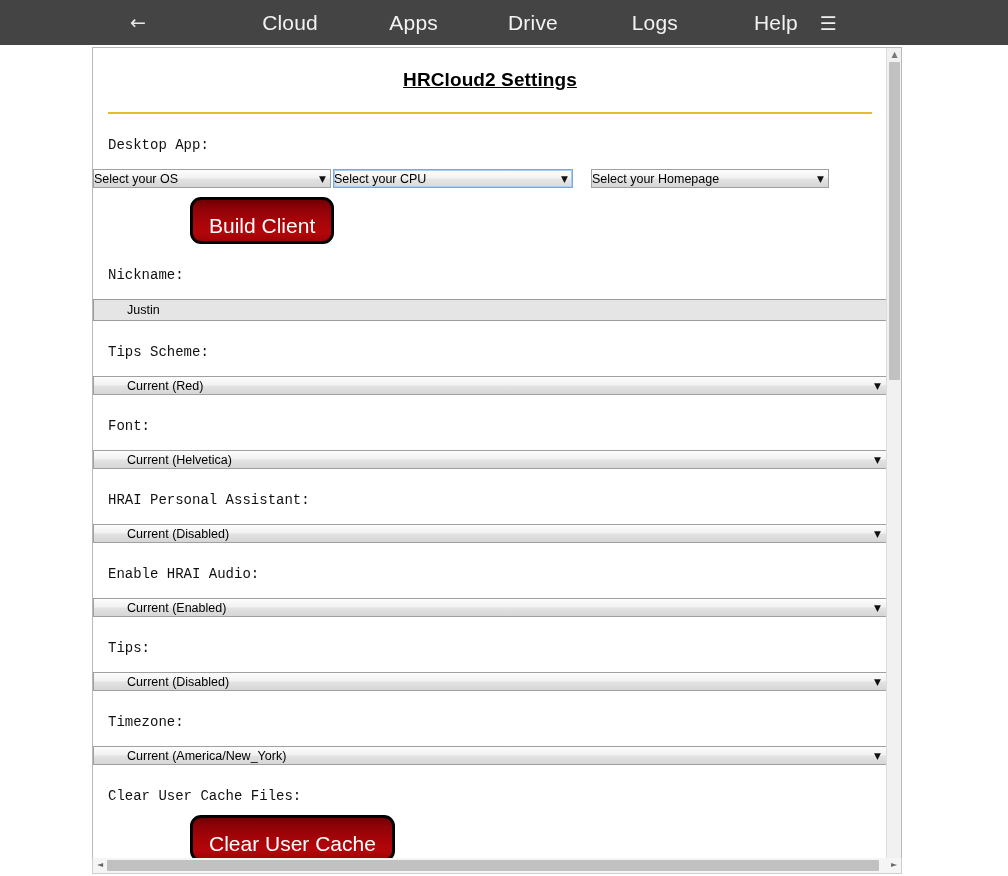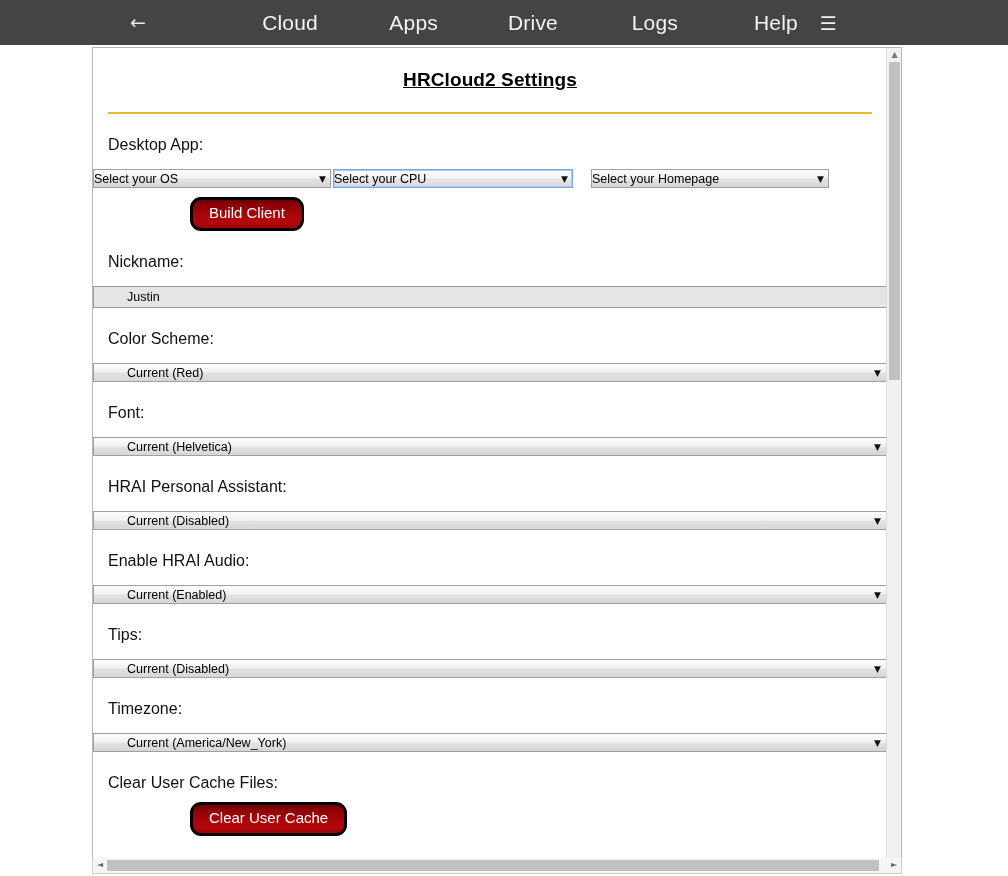--- a/index.html
+++ b/index.html
@@ -77,25 +77,26 @@
   }
   hr.gold {
     border: none;
     border-top: 2px solid #e3bc2f;
     margin: 21px 0 0 0;
     height: 0;
   }
 
   
   .field-label {
-    font-size: 16px;
+    font-size: 14px;
     color: #111;
     padding: 21px 0 0 0;
     margin: 0 0 0 0;
     line-height: 20px;
+    font-family: Liberation Mono, monospace;
   }
 
   
   .select-row {
     display: flex;
     margin-top: 14px;
     margin-left: -15px;
     width: 794px;
   }
   .sel-small {
@@ -137,23 +138,23 @@
   }
 
   
   .btn-row { margin-top: 9px; }
   .red-btn {
     display: inline-block;
     background: linear-gradient(to bottom, #6e0003 0%, #8d0207 18%, #a80509 55%, #b4060a 78%, #9d0407 100%);
     color: #ffffff;
     border: 3px solid #000000;
     border-radius: 11px;
-    font-size: 15px;
+    font-size: 21px;
     font-family: "Liberation Sans", sans-serif;
-    padding: 3px 16px 5px 16px;
+    padding: 16px 16px 5px 16px;
     cursor: pointer;
     text-align: center;
     line-height: 20px;
     white-space: nowrap;
   }
   .btn-build   { margin-left: 82px; }
   .btn-clear   { margin-left: 82px; }
 
   
   .text-input {
@@ -287,21 +288,21 @@
     </div>
     <div class="btn-row">
       <span class="red-btn btn-build">Build Client</span>
     </div>
 
     
     <div class="field-label">Nickname:</div>
     <input class="text-input" type="text" value="Justin" style="">
 
     
-    <div class="field-label">Color Scheme:</div>
+    <div class="field-label">Tips Scheme:</div>
     <div class="sel-full">
       <span class="sel-text">Current (Red)</span>
       <span class="arrow">▼</span>
     </div>
 
     
     <div class="field-label">Font:</div>
     <div class="sel-full">
       <span class="sel-text">Current (Helvetica)</span>
       <span class="arrow">▼</span>

